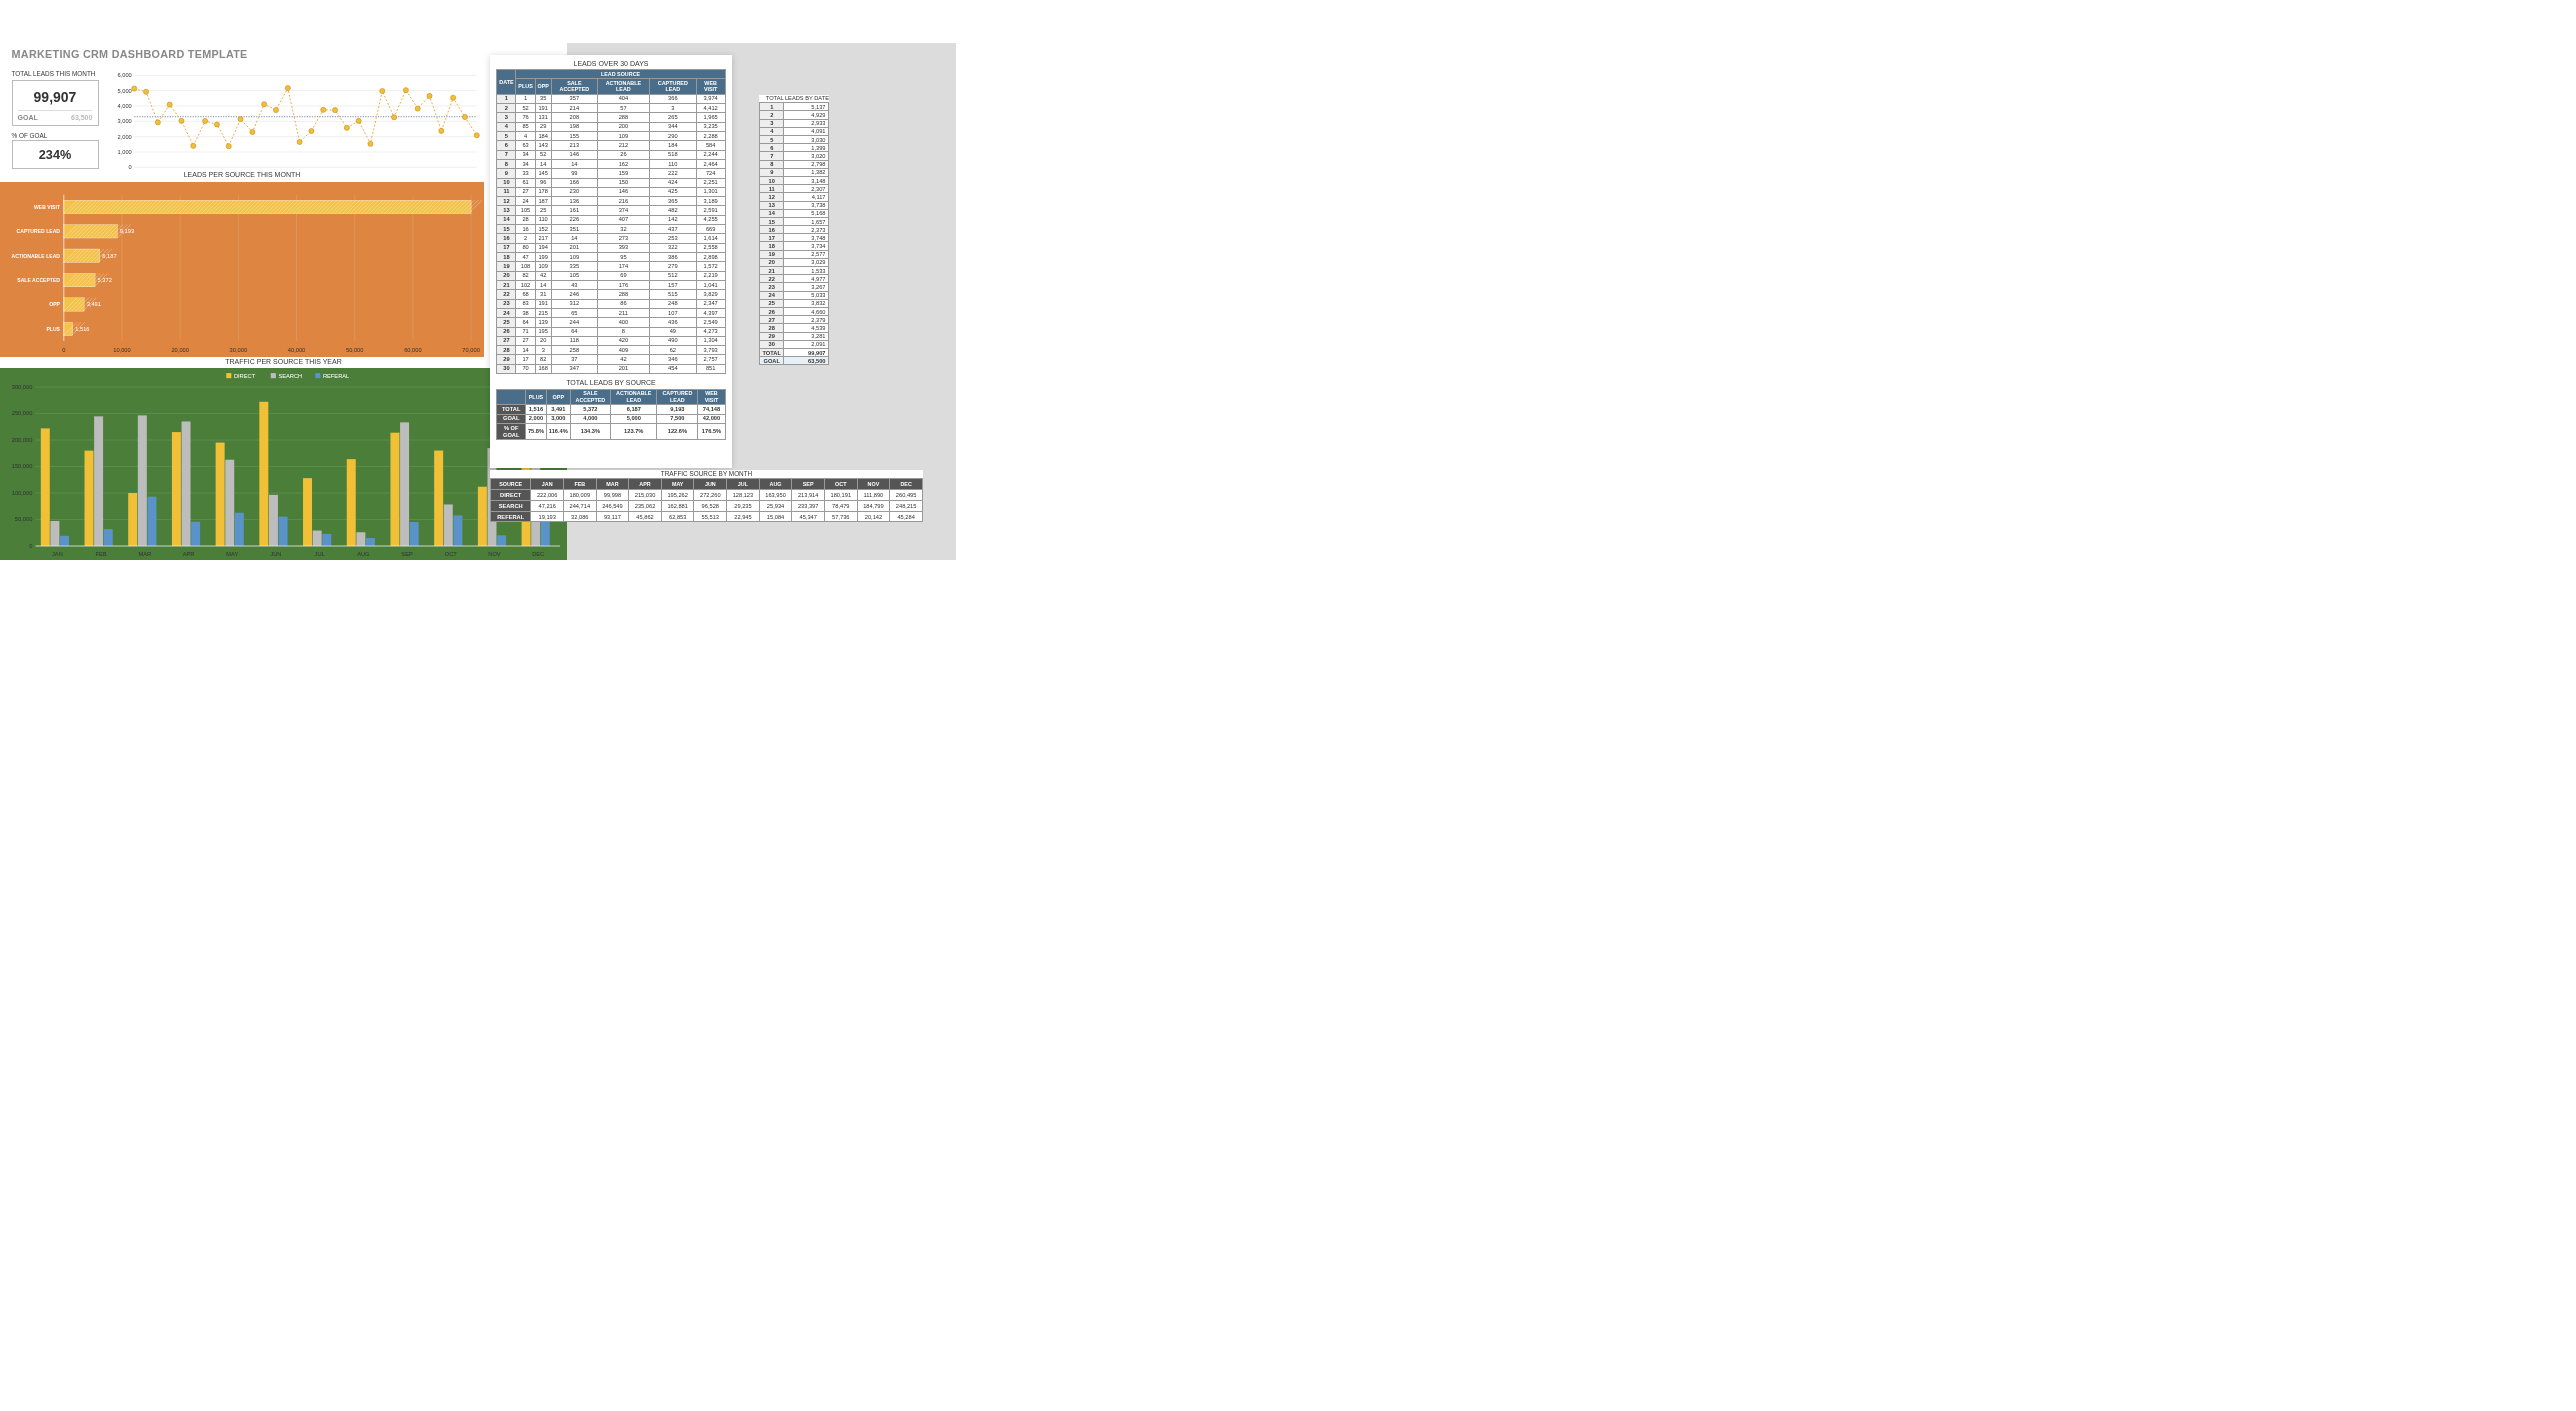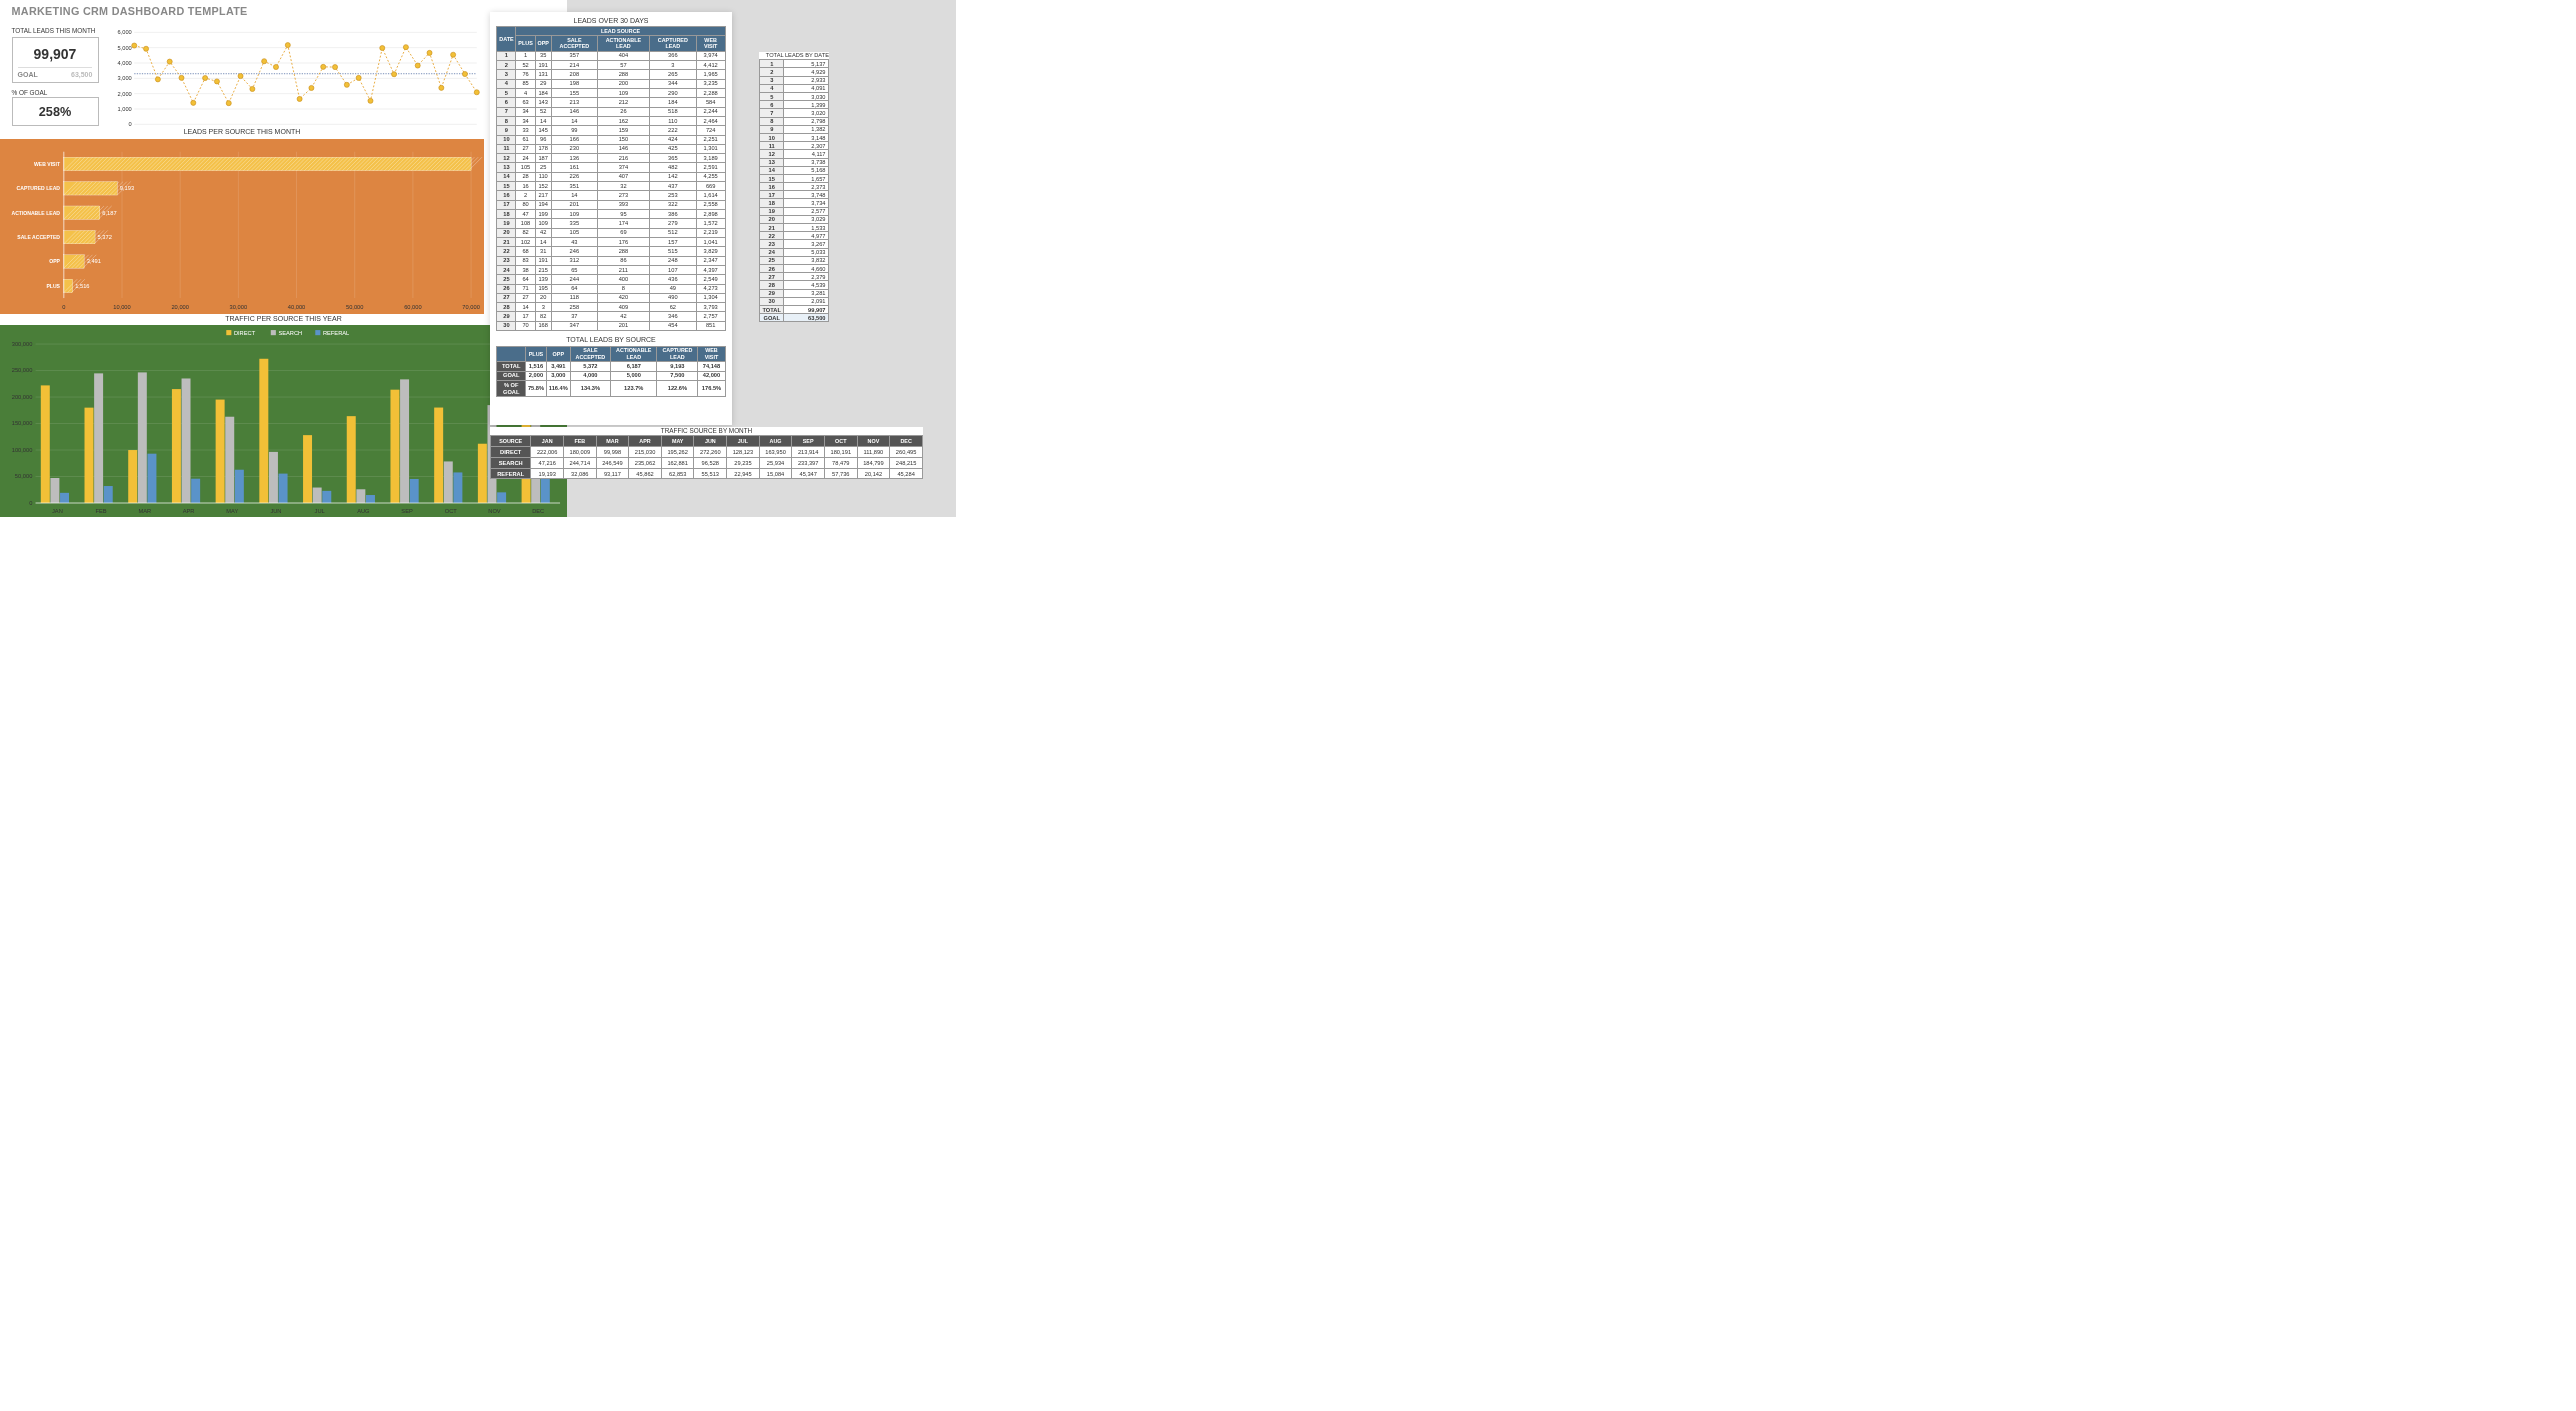--- a/index.html
+++ b/index.html
@@ -8,20 +8,21 @@
     font-family: Arial, Helvetica, sans-serif;
     font-size: 7px;
     color: #333;
     background: #fff;
   }
   .page {
     position: relative;
     width: 955px;
     height: 517px;
     background: #fff;
+    margin-top: 43px;
   }
   .gray-panel {
     position: absolute;
     left: 567px; top: 0;
     width: 389px; height: 517px;
     background: #dcdcdc;
     z-index: 0;
   }
   .title {
     position: absolute;
@@ -188,21 +189,21 @@
   <div class="kpi">
     <div class="kpi-label">TOTAL LEADS THIS MONTH</div>
     <div class="kpi-box">
       <div class="kpi-big">99,907</div>
       <div class="kpi-goal-row">
         <span class="g">GOAL</span>
         <span class="v">63,500</span>
       </div>
     </div>
     <div class="kpi-pct-label">% OF GOAL</div>
-    <div class="kpi-pct-box">258%</div>
+    <div class="kpi-pct-box">234%</div>
   </div>
 
   <div class="linechart">
     <svg id="line-svg" width="376" height="111" viewBox="0 0 590 175" style="font-size:11px">
         <line x1="40" x2="580" y1="155" y2="155" stroke="#ccc" stroke-width="0.5"></line>
         <text x="36" y="158" text-anchor="end" class="axis-label">0</text>
         <line x1="40" x2="580" y1="130.83333333333334" y2="130.83333333333334" stroke="#ccc" stroke-width="0.5"></line>
         <text x="36" y="133.83333333333334" text-anchor="end" class="axis-label">1,000</text>
         <line x1="40" x2="580" y1="106.66666666666667" y2="106.66666666666667" stroke="#ccc" stroke-width="0.5"></line>
         <text x="36" y="109.66666666666667" text-anchor="end" class="axis-label">2,000</text>

